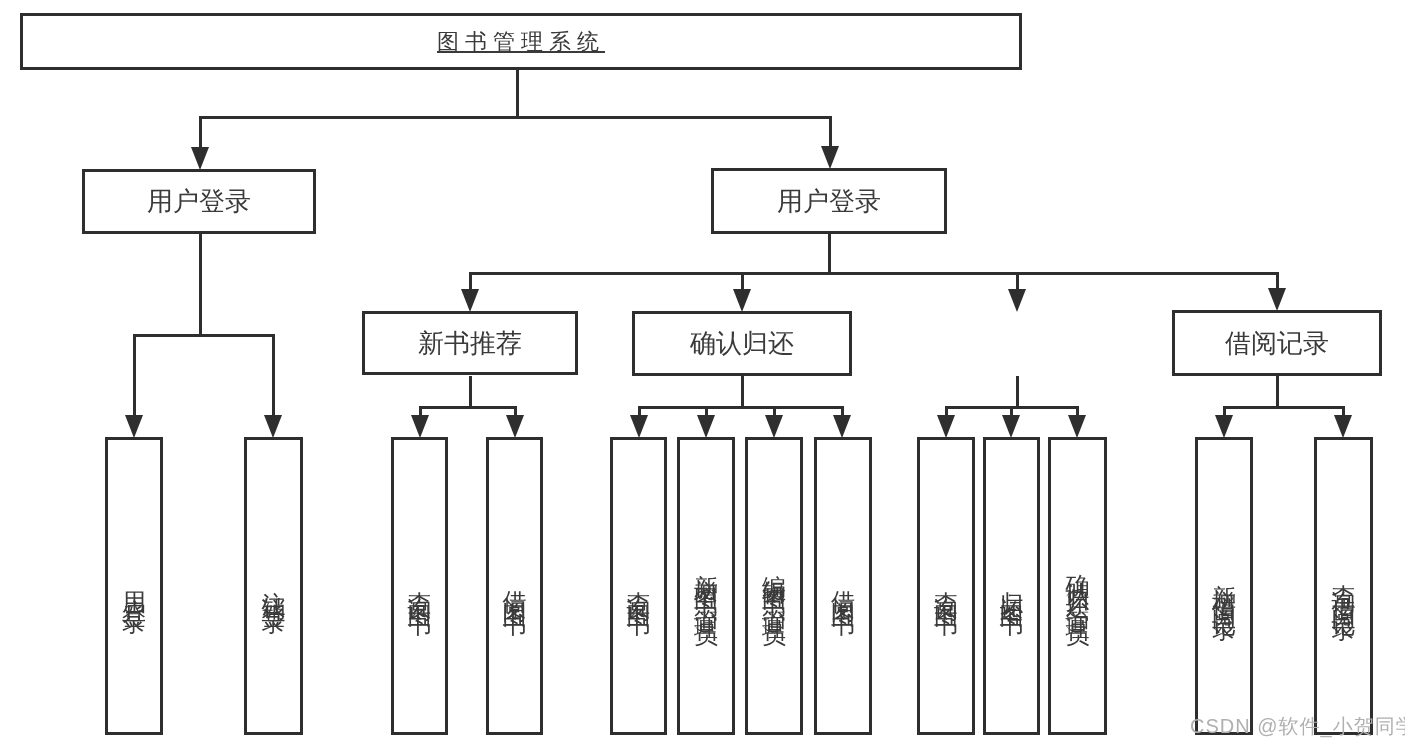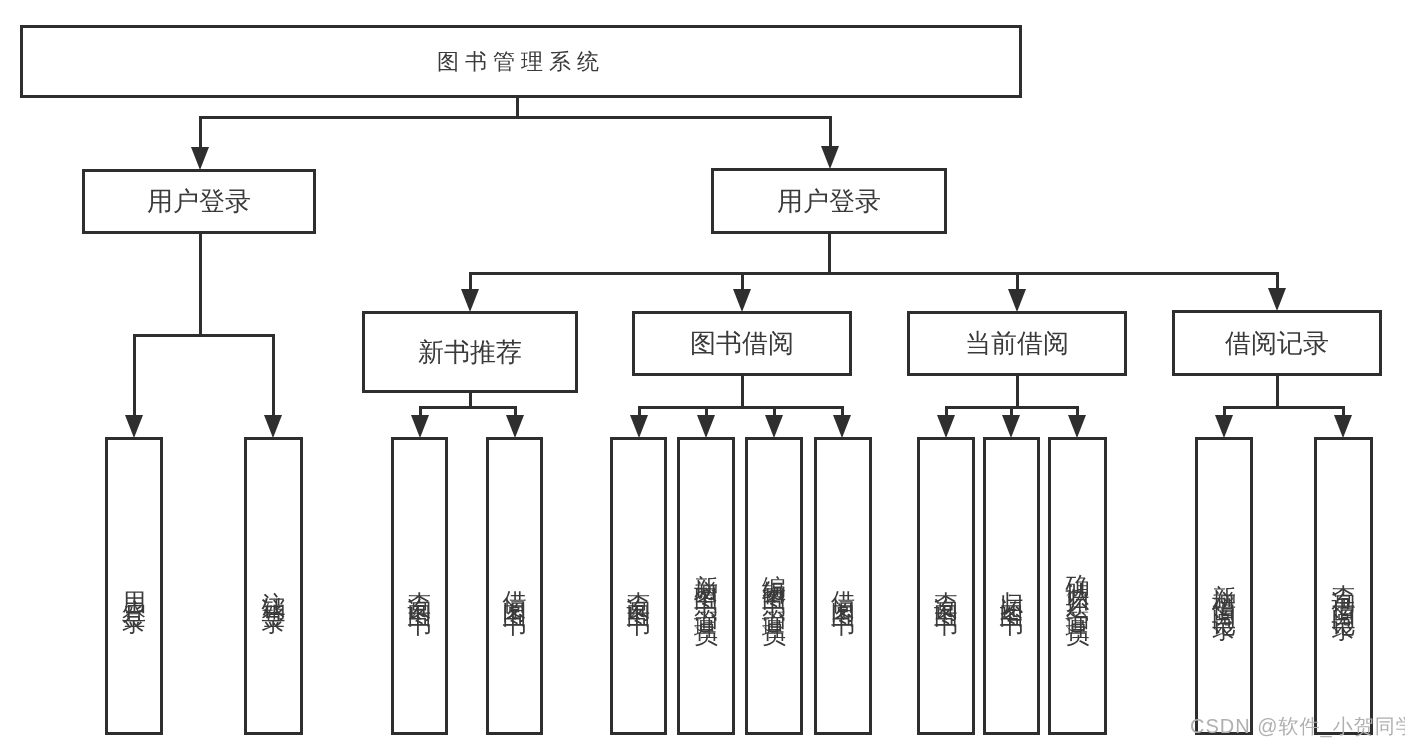--- a/index.html
+++ b/index.html
@@ -71,37 +71,34 @@
     white-space: nowrap;
     z-index: 3;
     letter-spacing: 1px;
   }
 </style>
 </head>
 <body>
 
 <div id="canvas" style="width: 1405px; height: 747px; background: rgb(255, 255, 255);">
 
-  <div class="node" data-idx="0" style="left: 20px; top: 25px; width: 1002px; height: 73px;">
+  <div class="node" data-idx="0" style="left: 20px; top: 13px; width: 1002px; height: 57px; text-decoration: underline;">
       <span class="lbl">图书管理系统</span>
     </div>
   <div class="node" data-idx="1" style="left: 82px; top: 169px; width: 234px; height: 65px;">
       <span class="lbl">用户登录</span>
     </div>
   <div class="node" data-idx="2" style="left: 711px; top: 168px; width: 236px; height: 66px;">
       <span class="lbl">用户登录</span>
     </div>
-  <div class="node" data-idx="3" style="left: 362px; top: 311px; width: 216px; height: 82px; font-family: Liberation Mono, monospace;">
+  <div class="node" data-idx="3" style="left: 362px; top: 311px; width: 216px; height: 64px; font-family: Liberation Mono, monospace;">
       <span class="lbl">新书推荐</span>
     </div>
   <div class="node" data-idx="4" style="left: 632px; top: 311px; width: 220px; height: 65px;">
-      <span class="lbl">图书借阅</span>
-    </div>
-  <div class="node" data-idx="5" style="left: 907px; top: 311px; width: 220px; height: 65px;">
-      <span class="lbl">当前借阅</span>
+      <span class="lbl">确认归还</span>
     </div>
   <div class="node" data-idx="6" style="left: 1172px; top: 310px; width: 210px; height: 66px; text-align: center;">
       <span class="lbl">借阅记录</span>
     </div>
   <div class="node vertical" data-idx="7" style="left: 105px; top: 437px; width: 58px; height: 298px;">
       <span class="lbl">用户登录</span>
     </div>
   <div class="node vertical" data-idx="8" style="left: 244px; top: 437px; width: 59px; height: 298px;">
       <span class="lbl">注销登录</span>
     </div>

